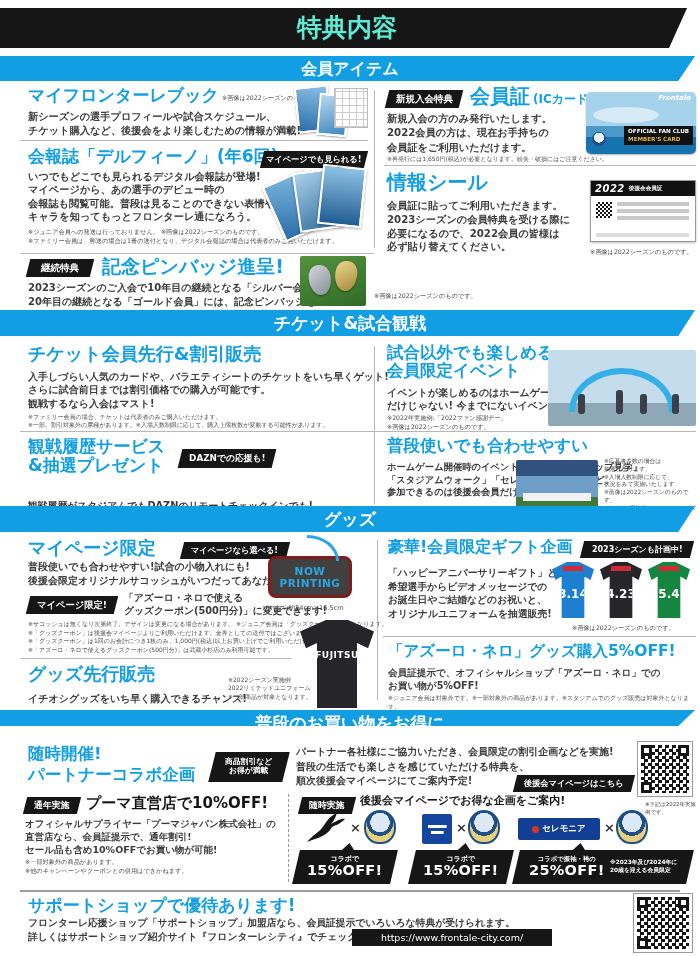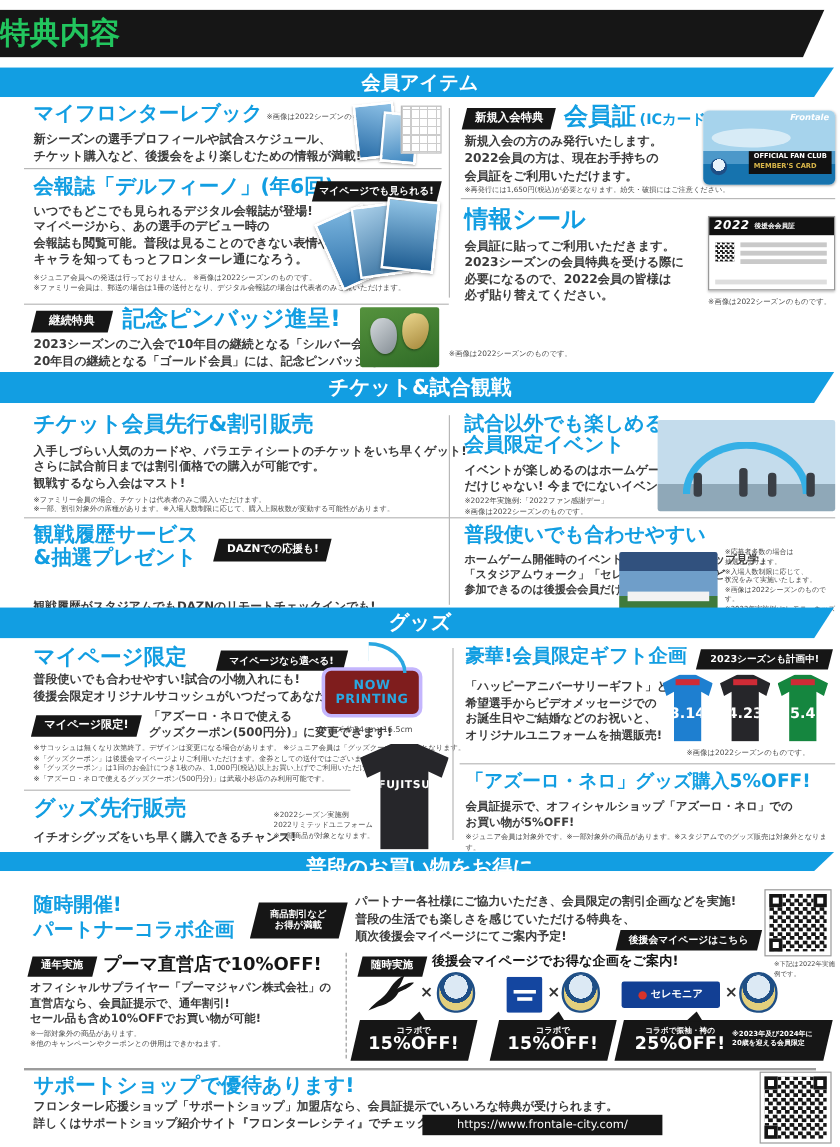--- a/index.html
+++ b/index.html
@@ -3,21 +3,21 @@
 <meta charset="utf-8">
 <style>
   :root{
     --accent:#129ee2; --ink:#161616; --body:#3c3c3c; --fine:#4a4a4a; --line:#b8b8b8;
   }
   *{margin:0;padding:0;box-sizing:border-box;font-family:"DejaVu Sans","Liberation Sans",sans-serif;}
   html,body{background:#ffffff;}
   .page{position:relative;width:700px;height:956px;background:#fff;overflow:hidden;}
   .abs{position:absolute;}
   .pre{white-space:pre-line;}
-  .titlebar{background:var(--ink);color:#22c55e;font-weight:bold;text-align:left;font-size:25px;line-height:40px;
+  .titlebar{background:var(--ink);color:#5eead4;font-weight:bold;text-align:center;font-size:25px;line-height:40px;
             clip-path:polygon(0 0,99% 0,96.4% 100%,0 100%);}
   .bar{background:var(--accent);color:#fff;font-weight:bold;text-align:center;font-size:16px;line-height:25px;
        clip-path:polygon(0 0,99.3% 0,96.9% 100%,0 100%);}
   .hd{color:var(--accent);font-weight:bold;line-height:1.12;letter-spacing:0;}
   .hd-ink{color:var(--ink);font-weight:bold;line-height:1.1;}
   .bd{color:var(--body);font-weight:bold;font-size:10.2px;line-height:1.35;}
   .fine{color:var(--fine);font-size:6.2px;line-height:1.45;}
   .hr{background:var(--line);height:1px;}
   .vr{background:var(--line);width:1px;}
   .badge{background:var(--ink);color:#fff;font-weight:bold;transform:skewX(-14deg);
@@ -61,21 +61,21 @@
   .books .cal{position:absolute;right:0;top:2px;width:34px;height:40px;background:
      repeating-linear-gradient(0deg,#ccc 0 1px,transparent 1px 7px),
      repeating-linear-gradient(90deg,#ccc 0 1px,transparent 1px 7px),#fff;border:1px solid #bbb;}
   .books .ph1{position:absolute;left:0;top:0;width:34px;height:46px;background:linear-gradient(200deg,#8cc0e6,#2a6ea8);border:2px solid #fff;box-shadow:0 1px 2px rgba(0,0,0,.35);transform:rotate(-6deg);}
   .books .ph2{position:absolute;left:22px;top:8px;width:30px;height:42px;background:linear-gradient(160deg,#b8d9ef,#3f87c0);border:2px solid #fff;box-shadow:0 1px 2px rgba(0,0,0,.35);transform:rotate(5deg);}
   .mags i{position:absolute;width:44px;height:60px;border:2px solid #fff;box-shadow:0 1px 3px rgba(0,0,0,.35);background:linear-gradient(200deg,#7db7e0,#2a6ea8);}
   .mags i:nth-child(1){left:0;top:12px;transform:rotate(-24deg);}
   .mags i:nth-child(2){left:24px;top:6px;transform:rotate(-8deg);background:linear-gradient(160deg,#a9cfe9,#356f9e);}
   .mags i:nth-child(3){left:48px;top:2px;transform:rotate(6deg);background:linear-gradient(180deg,#8fc2e4,#1f5d92);}
   
-  .bag{border:3px solid #c4b5fd;border-radius:8px;background:#7f1d1d;display:flex;align-items:center;justify-content:center;}
+  .bag{border:3px solid #7f1d1d;border-radius:8px;background:#404040;display:flex;align-items:center;justify-content:center;}
   .bag-handle{position:absolute;top:-24px;right:10px;width:32px;height:26px;border:3px solid #2aa7e1;border-bottom:none;border-left:none;border-radius:0 100% 0 0/0 100% 0 0;}
   .bag-text{color:#2aa7e1;font-weight:bold;font-size:10.5px;line-height:1.15;text-align:center;letter-spacing:.5px;}
   
   .jersey{clip-path:polygon(35% 0,65% 0,100% 13%,92% 32%,77% 26%,77% 100%,23% 100%,23% 26%,8% 32%,0 13%);
           display:flex;align-items:center;justify-content:center;color:#fff;font-weight:bold;}
   .jersey.red-strip:before{content:"";position:absolute;top:7%;left:26%;right:26%;height:5px;background:#cf2b36;}
   
   .crest{border-radius:50% 50% 46% 46%;border:2px solid #1f4f86;background:radial-gradient(circle at 50% 35%,#dce9f4 0 40%,#1f4f86 41% 55%,#e3cf7c 56% 100%);}
   .x-mark{font-size:13px;font-weight:bold;color:#333;}
   .plogo{background:#1446a0;background-image:linear-gradient(#fff,#fff),linear-gradient(#fff,#fff);

